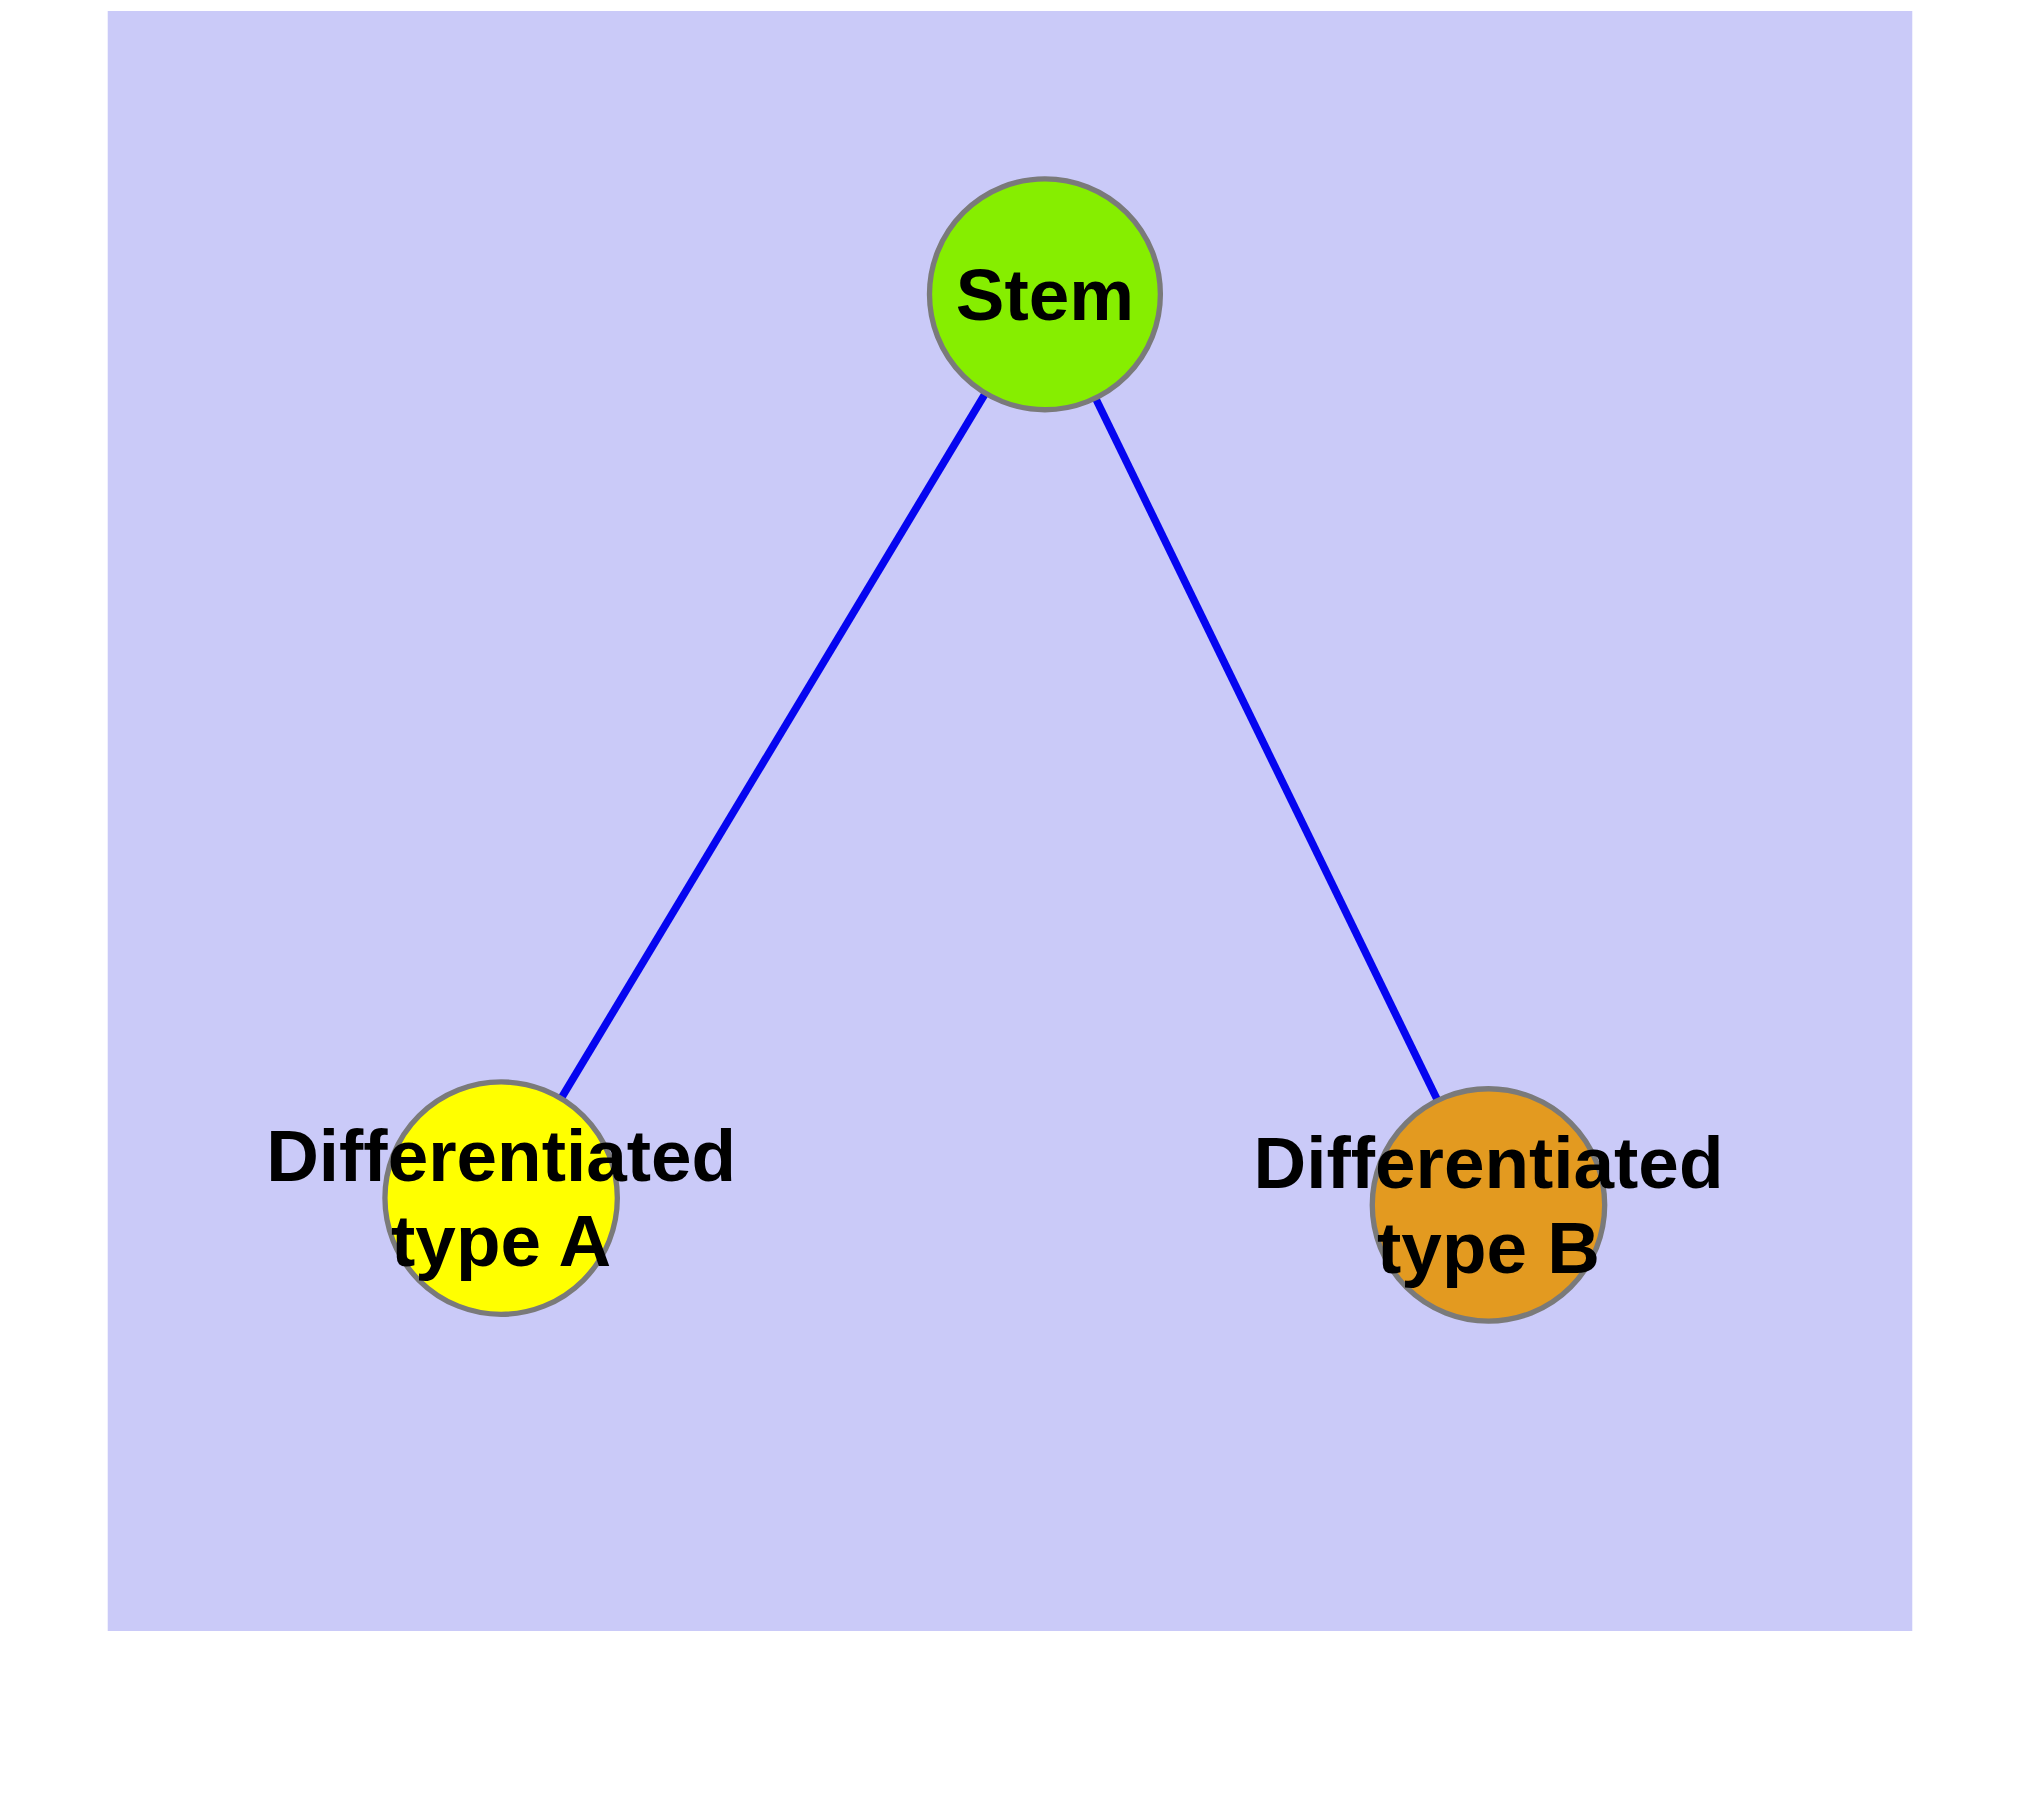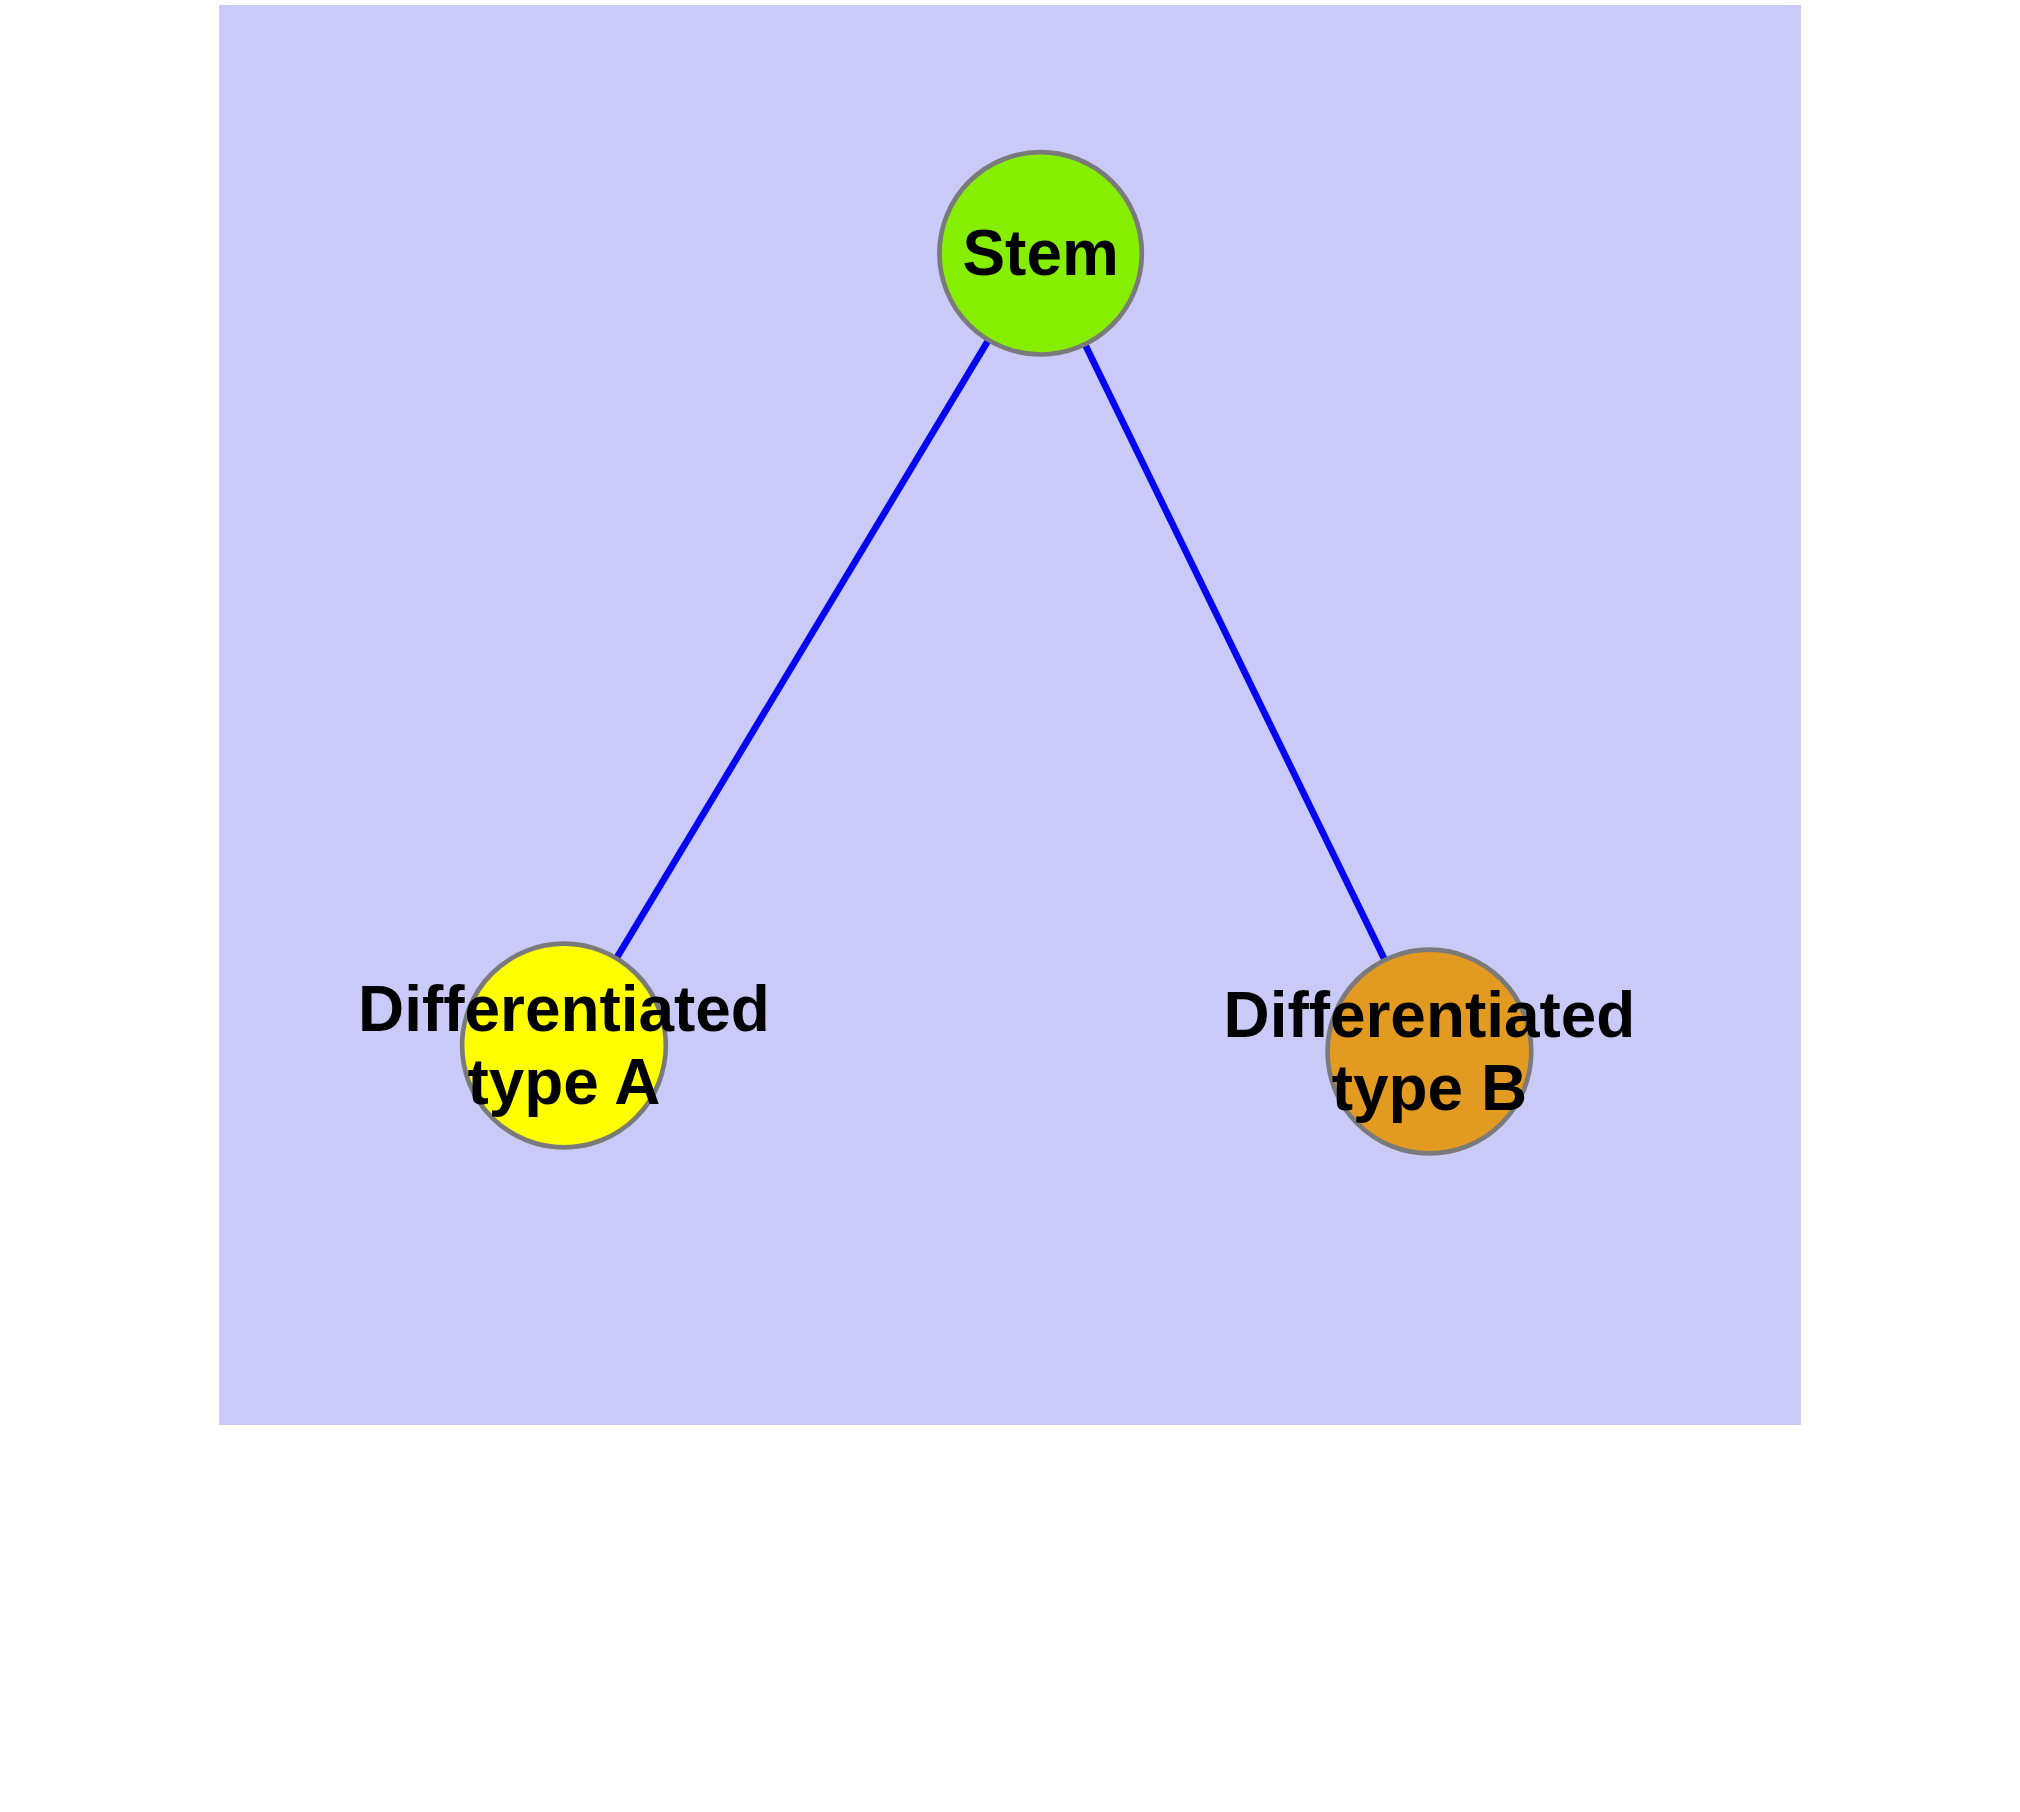--- a/index.html
+++ b/index.html
@@ -9,24 +9,24 @@
   body {
     width: 2021px;
     height: 1812px;
     background: #ffffff;
     font-family: "Liberation Sans", sans-serif;
     overflow: hidden;
     position: relative;
   }
   .canvas {
     position: absolute;
-    top: 5px;
+    top: 11px;
     left: 3.4px;
     width: 2014px;
-    height: 1420px;
+    height: 1620px;
   }
   svg {
     display: block;
     width: 100%;
     height: 100%;
   }
   .node-label {
     font-family: "Liberation Sans", sans-serif;
     font-weight: bold;
   }

